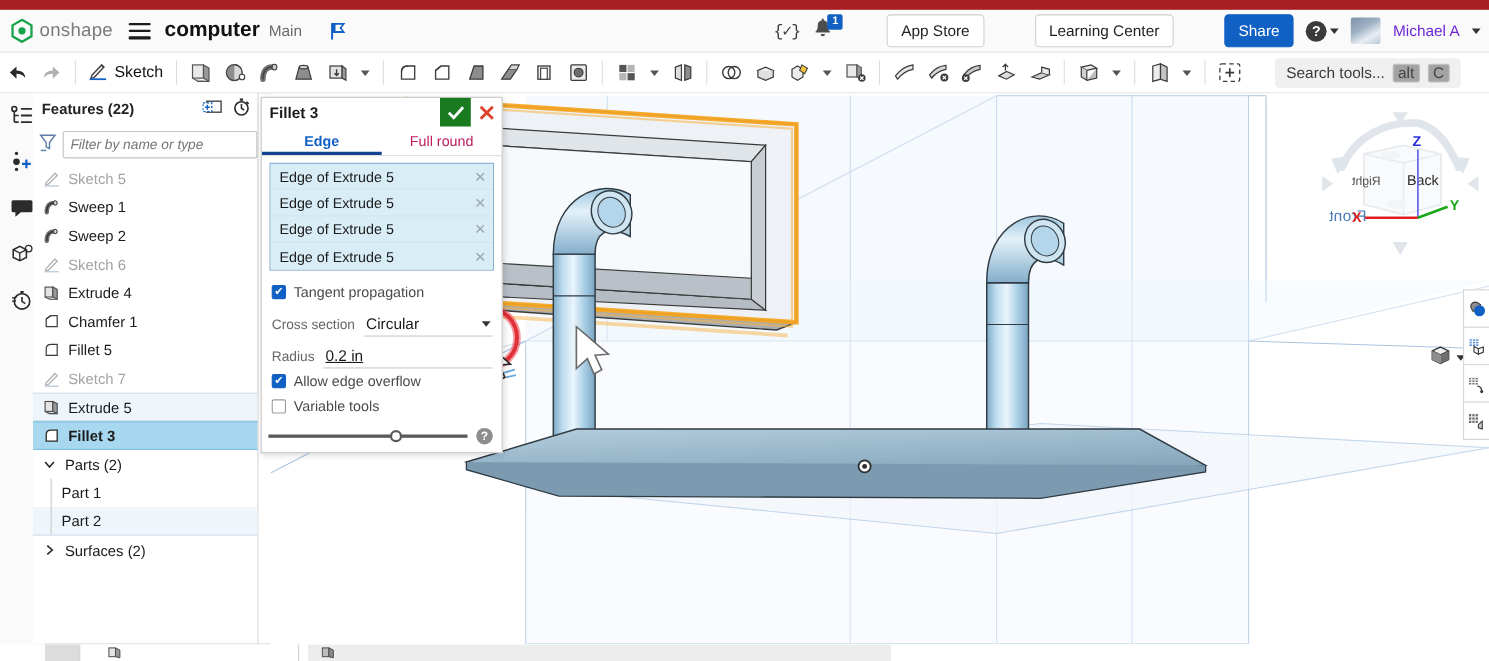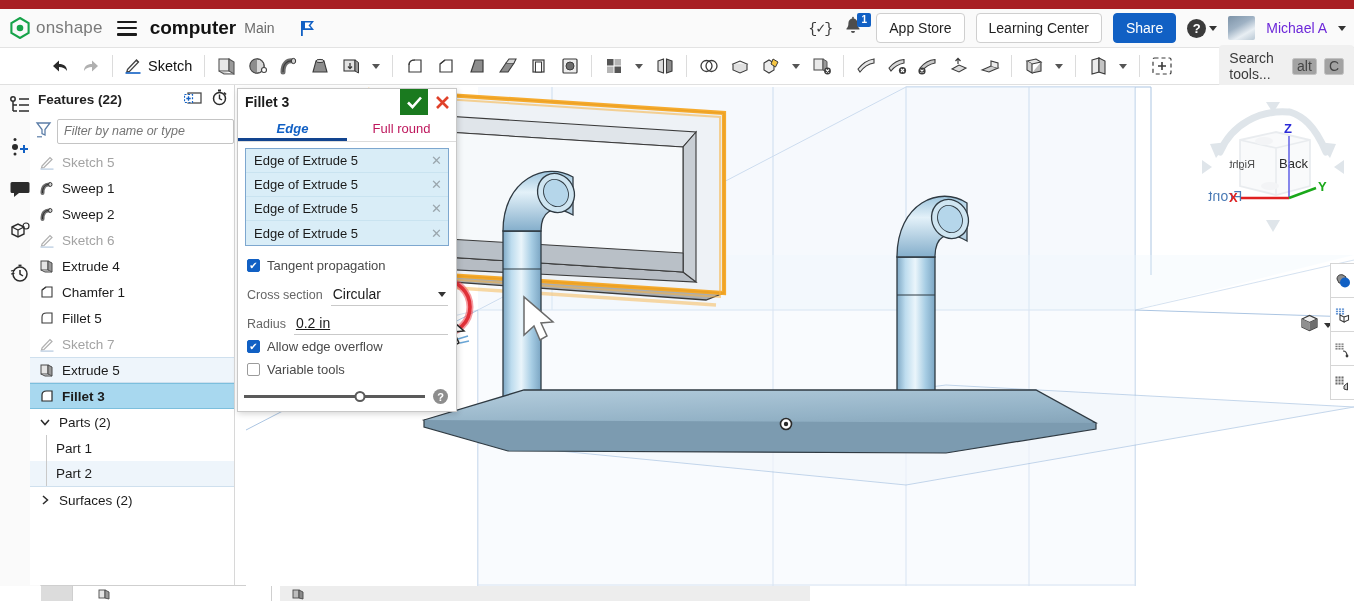--- a/index.html
+++ b/index.html
@@ -33,46 +33,46 @@
   .header-right { margin-left:auto; display:flex; align-items:center; gap:11px; padding-right:8px; }
   .fs-icon { font-size:15px; color:#3b3b3b; font-family:"Liberation Mono", monospace; letter-spacing:-1px;}
   .bell-wrap { position:relative; width:22px; height:24px; }
   .badge {
     position:absolute; top:-3px; right:-6px; background:#1160c4; color:#fff;
     font-size:10px; line-height:13px; min-width:14px; height:14px; border-radius:2px;
     text-align:center; padding:0 2px; font-weight:bold;
   }
   .hbtn {
     border:1px solid #cfcfcf; background:#fff; border-radius:4px;
-    font-size:14px; color:#1f1f1f; padding:6px 12px; cursor:pointer; white-space:nowrap;
+    font-size:14px; color:#1f1f1f; padding:6px 12px; cursor:pointer; white-space:nowrap;margin-left:35px;
   }
   .hbtn.primary { background:#1160c4; border-color:#1160c4; color:#fff; }
   .help-wrap { display:flex; align-items:center; gap:3px; cursor:pointer; }
   .help-circ {
     width:19px; height:19px; border-radius:50%; background:#3b3b3b; color:#fff;
     font-size:13px; font-weight:bold; display:flex; align-items:center; justify-content:center;
   }
   .caret { width:0;height:0;border-left:4.5px solid transparent;border-right:4.5px solid transparent;border-top:5px solid #333; }
   .avatar { width:27px;height:24px;border-radius:2px;
     background:linear-gradient(150deg,#7d93a8 0%,#9fb2c4 40%,#e8eef3 70%,#b9c8d4 100%); }
   .uname { font-size:14px; color:#6d28d9; }
 
   
   .toolbar {
     position:absolute; top:48px; left:0; width:1354px; height:37px;
     background:#fff; border-bottom:1px solid #e0e0e0;
-    display:flex; align-items:center; padding-left:44px; gap:0px;
+    display:flex; align-items:center; gap:0px;
   }
   .tb { width:31px; height:30px; display:flex; align-items:center; justify-content:center; cursor:pointer; flex:0 0 auto;}
   .tbsep { width:1px; height:22px; background:#dcdcdc; margin:0 6px; flex:0 0 auto;}
   .sketch-btn { display:flex; align-items:center; gap:5px; padding:0 6px 0 4px; cursor:pointer; }
   .sketch-btn span { font-size:14.5px; color:#111; }
   .chev { width:0;height:0;border-left:4px solid transparent;border-right:4px solid transparent;border-top:5px solid #555; margin:0 3px;}
   .searchtools {
-    margin-left:42px; display:flex; align-items:center; gap:7px;
+    margin-left:26px; display:flex; align-items:center; gap:7px;
     background:#f0f0f0; border-radius:4px; padding:5px 10px; cursor:pointer;
   }
   .searchtools .lbl { font-size:14px; color:#3a3a3a; }
   .kbd { border:1px solid #c2c2c2; border-radius:2.5px; background:#a3a3a3; font-size:14px;
          color:#444; padding:0px 4px; line-height:15px;text-align:right; }
 
   
   .rail {
     position:absolute; top:85px; left:0; width:41px; height:516px;
     background:#fafafa; border-right:1px solid #e0e0e0;
@@ -118,21 +118,21 @@
   .dlg-head { height:26px; display:flex; align-items:center; }
   .dlg-name { font-size:14px; font-weight:bold; color:#1b1b1b; padding-left:7px; }
   .dlg-actions { margin-left:auto; display:flex; height:26px; }
   .ok-btn { width:28px; background:#1a7a1f; display:flex;align-items:center;justify-content:center; cursor:pointer; }
   .x-btn { width:28px; display:flex;align-items:center;justify-content:center; cursor:pointer; }
   .dlg-tabs { display:flex; height:27px; border-bottom:1px solid #dcdcdc; }
   .dlg-tab {
     flex:1; display:flex; align-items:center; justify-content:center;
     font-size:13px; color:#be185d; cursor:pointer;
   }
-  .dlg-tab.active { color:#1160c4; font-weight:bold; box-shadow: inset 0 -3px 0 #12448f; font-style: italic; }
+  .dlg-tab.active { color:#1160c4; font-weight:bold; box-shadow: inset 0 -3px 0 #12448f; }
   .q-list { margin:6px 7px 0 7px; border:1px solid #7da7cf; }
   .q-item {
     height:24px; background:#d9edf7; display:flex; align-items:center;
     padding:0 6px 0 8px; font-size:13px; color:#1b1b1b; border-bottom:1px solid #c9e3f0; cursor:pointer;
   }
   .q-item:last-child { border-bottom:none; }
   .q-x { margin-left:auto; color:#9aa6ad; font-size:13px; cursor:pointer; }
   .dlg-body { padding:8px 8px 4px 9px; }
   .chk-row { display:flex; align-items:center; gap:7px; height:23px; cursor:pointer; }
   .chk {

